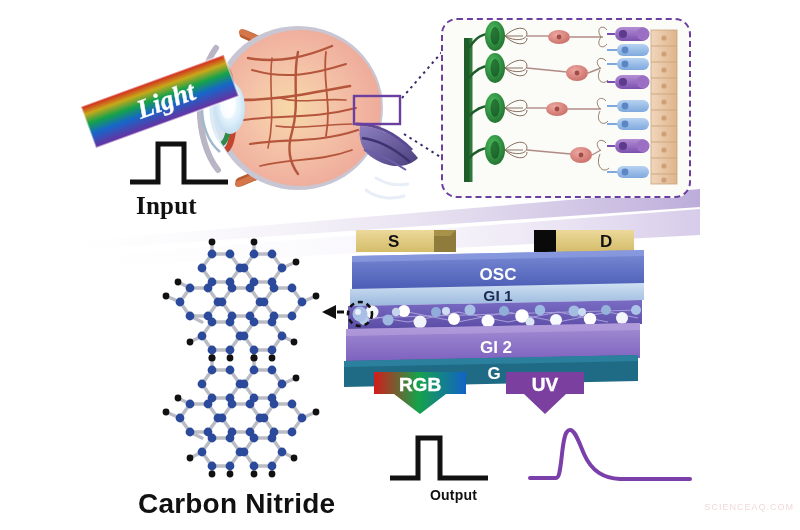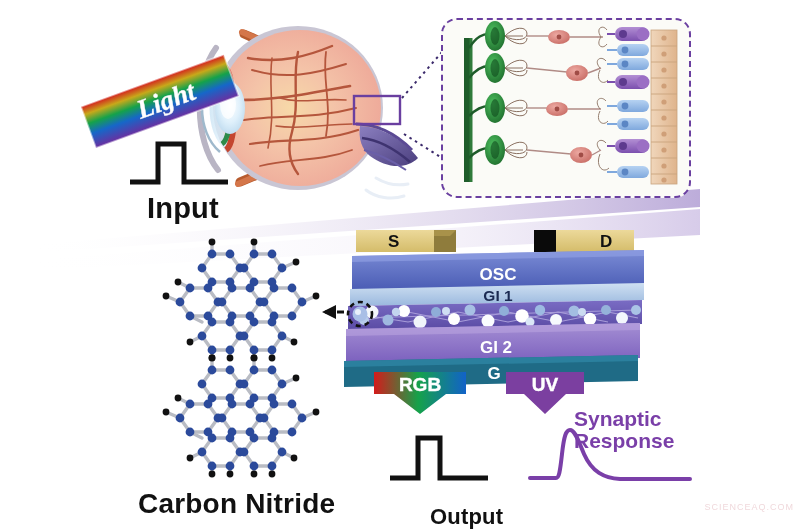--- a/index.html
+++ b/index.html
@@ -124,21 +124,21 @@
     <g transform="rotate(-20 80 52)">
       <rect x="6" y="30" width="152" height="44" fill="url(#rainbowBeam)"></rect>
       <rect x="6" y="30" width="152" height="44" fill="none" stroke="#ffffff" stroke-width="2" opacity="0.5"></rect>
       <text x="58" y="62" font-family="&quot;Liberation Serif&quot;, serif" font-size="27" font-style="italic" font-weight="bold" fill="#ffffff" stroke="#f2f2f2" stroke-width="0.4">Light</text>
     </g>
   </svg>
 
   <svg class="abs" style="left:128px;top:138px;" width="110" height="52">
     <polyline points="2,44 30,44 30,6 56,6 56,44 100,44" fill="none" stroke="#111" stroke-width="5" stroke-linejoin="miter" stroke-linecap="butt"></polyline>
   </svg>
-  <div class="abs lbl nosel" style="left:147px;top:192px;font-size:29px;">Input</div>
+  <div class="abs lbl nosel" style="left:136px;top:192px;font-size:25px;font-family:Liberation Serif, serif;">Input</div>
 
   <div class="abs" style="left:441px;top:18px;width:246px;height:176px;background:#fbfbf7;
               border:2.5px dashed #6a3fa0;border-radius:16px;">
     <svg width="242" height="172">
       <defs>
         <radialGradient id="ganglionG" cx="0.4" cy="0.35" r="0.75">
           <stop offset="0%" stop-color="#4cbf5e"></stop>
           <stop offset="100%" stop-color="#1e6b2c"></stop>
         </radialGradient>
         <radialGradient id="bipolarG" cx="0.4" cy="0.35" r="0.8">
@@ -614,26 +614,22 @@
   </svg>
 
   <svg class="abs" style="left:500px;top:368px;" width="92" height="48">
     <polygon points="6,4 84,4 84,26 66,26 45,46 24,26 6,26" fill="#7b3fa0"></polygon>
     <text x="45" y="23" font-size="19" font-weight="bold" fill="#ffffff" text-anchor="middle" stroke="#ffffff" stroke-width="0.4">UV</text>
   </svg>
 
   <svg class="abs" style="left:388px;top:432px;" width="120" height="56">
     <polyline points="2,46 30,46 30,6 52,6 52,46 100,46" fill="none" stroke="#111" stroke-width="5" stroke-linejoin="miter" stroke-linecap="butt"></polyline>
   </svg>
-  <div class="abs lbl nosel" style="left:430px;top:504px;font-size:22px;">Output</div>
+  <div class="abs lbl nosel" style="left:430px;top:487px;font-size:14px;">Output</div>
 
   <svg class="abs" style="left:528px;top:424px;" width="170" height="62">
     <path d="M 2 54 L 28 54 C 31 54 32 48 34 30 C 36 12 38 6 42 6
              C 47 6 50 16 56 30 C 64 48 76 54 92 55 L 162 55" fill="none" stroke="#7a3fa8" stroke-width="4" stroke-linecap="round" stroke-linejoin="round"></path>
   </svg>
-  <div class="abs nosel" style="left:574px;top:408px;font-size:21px;font-weight:bold;color:#7a3fa8;line-height:1.05;">
-    <div>Synaptic</div>
-    <div>Response</div>
-  </div>
 
   <div class="abs nosel" id="watermark">SCIENCEAQ.COM</div>
 
 </div>
 
 </body></html>

